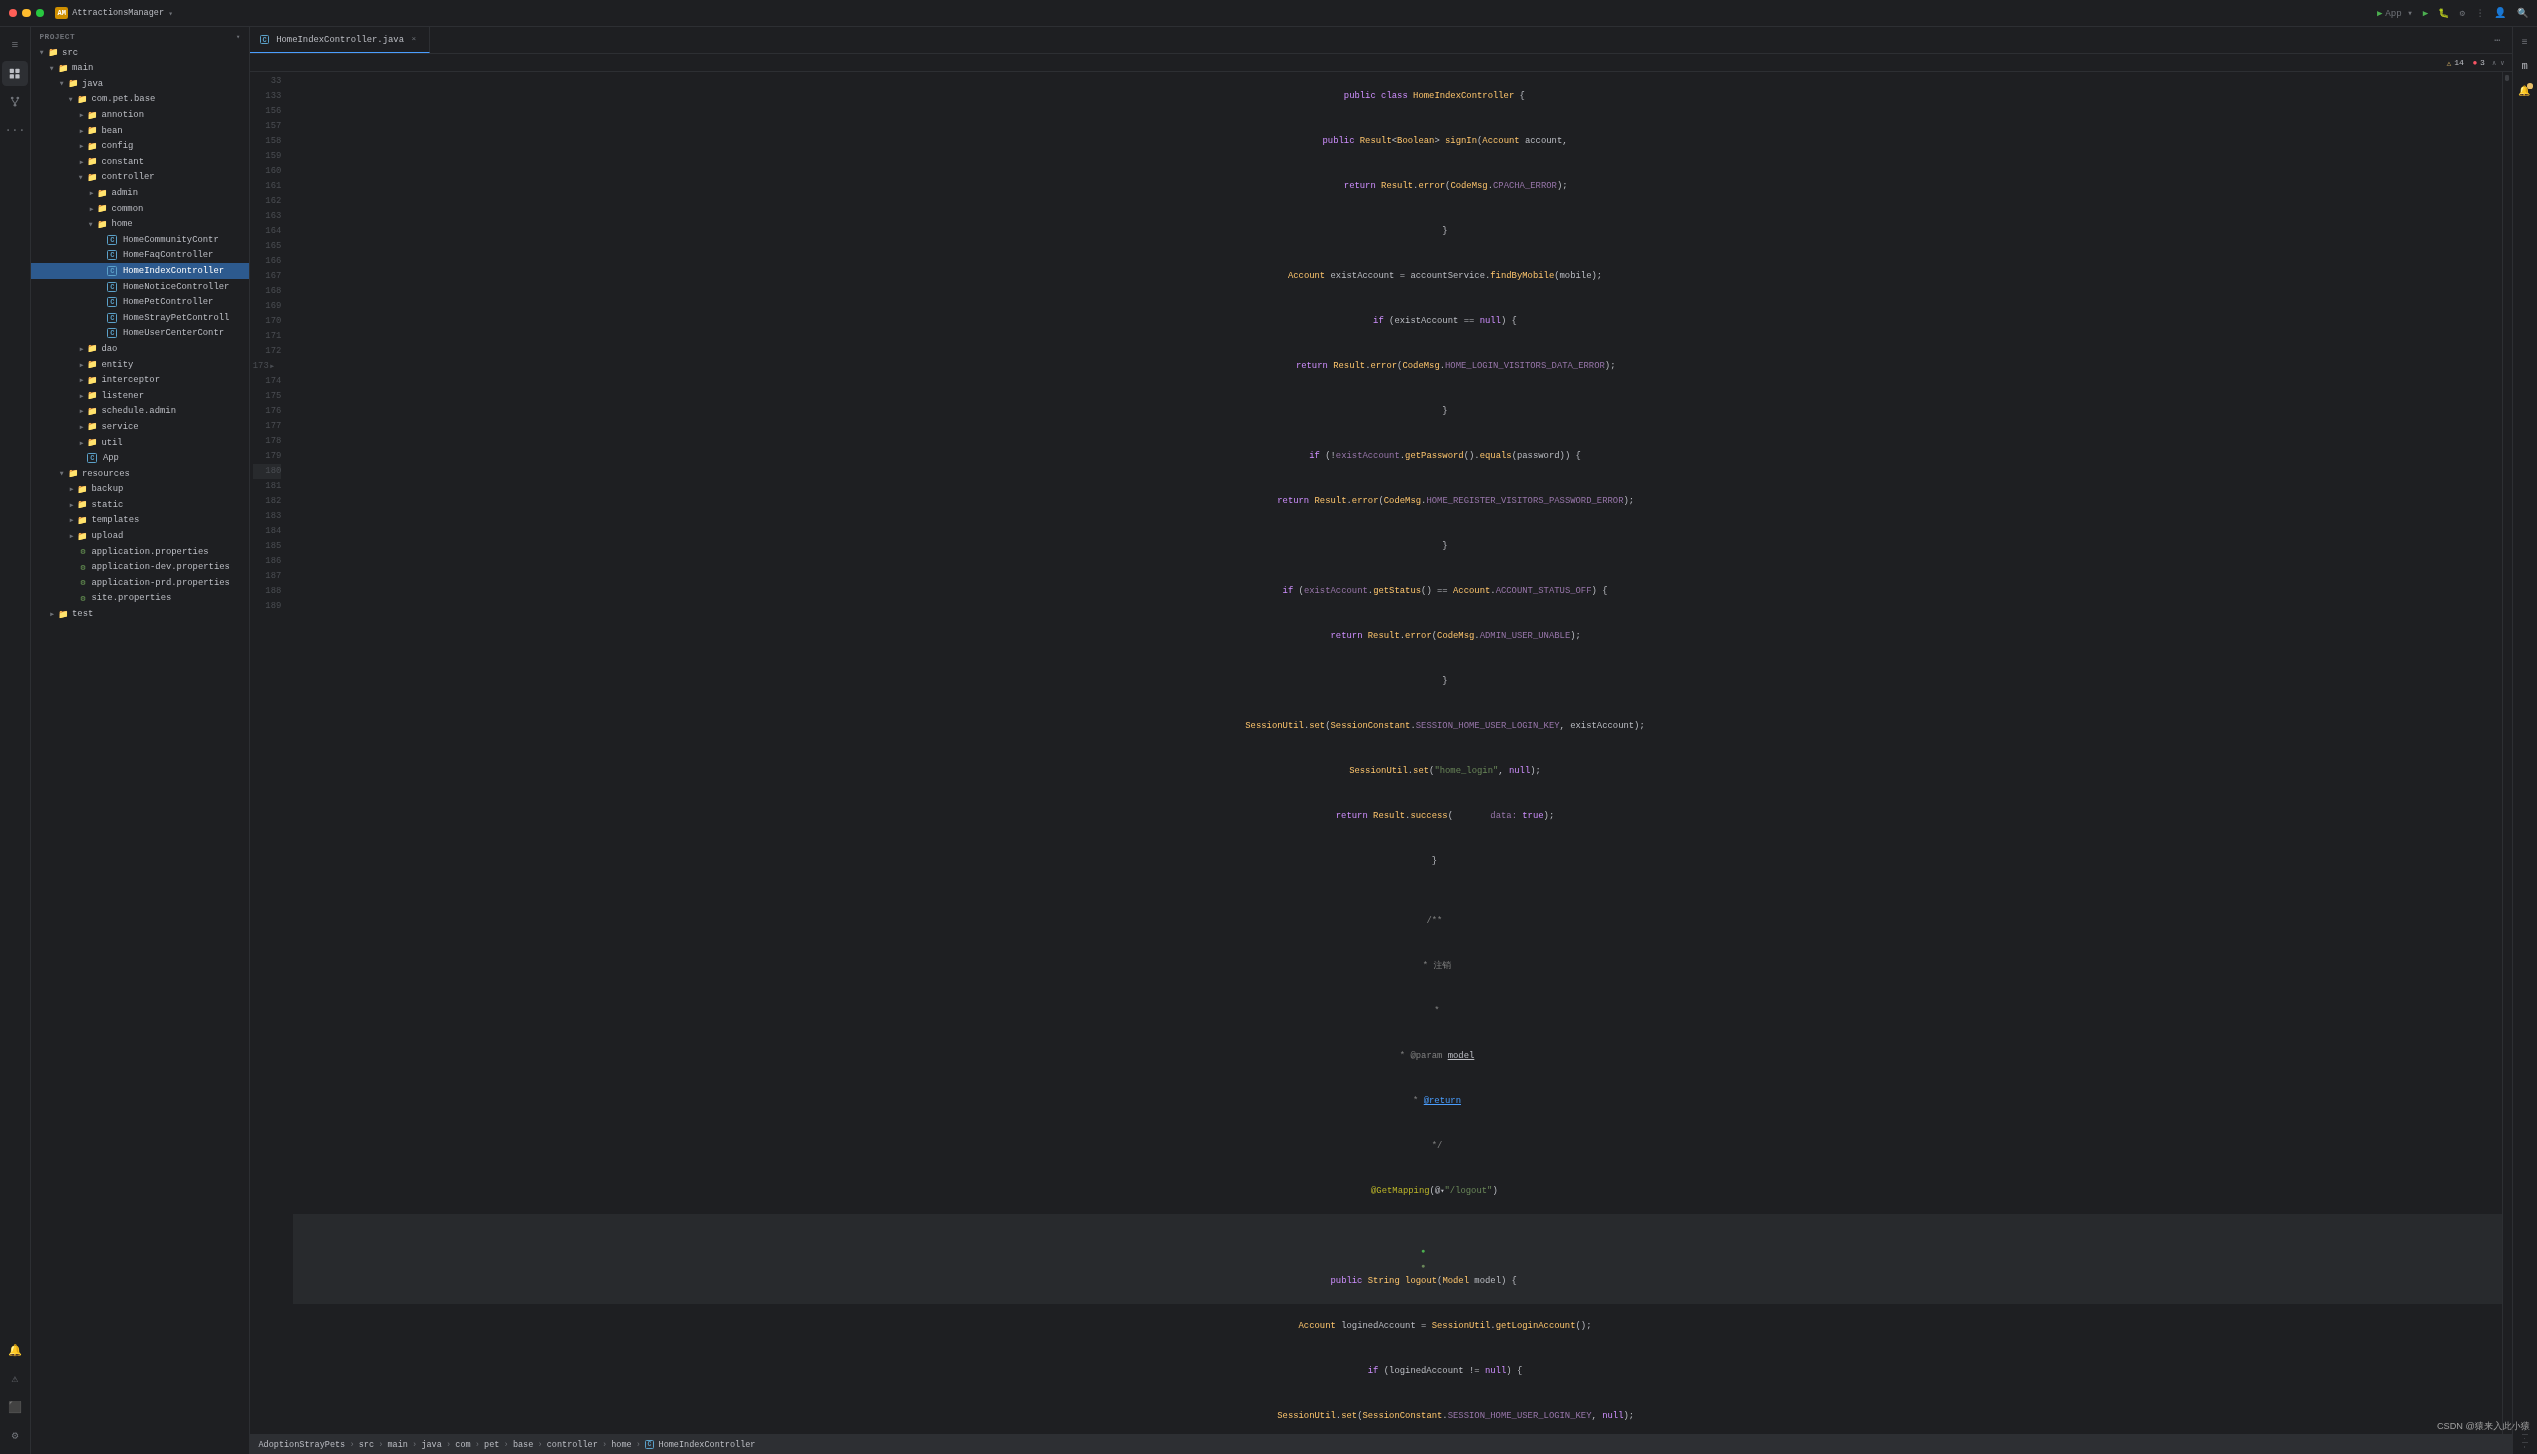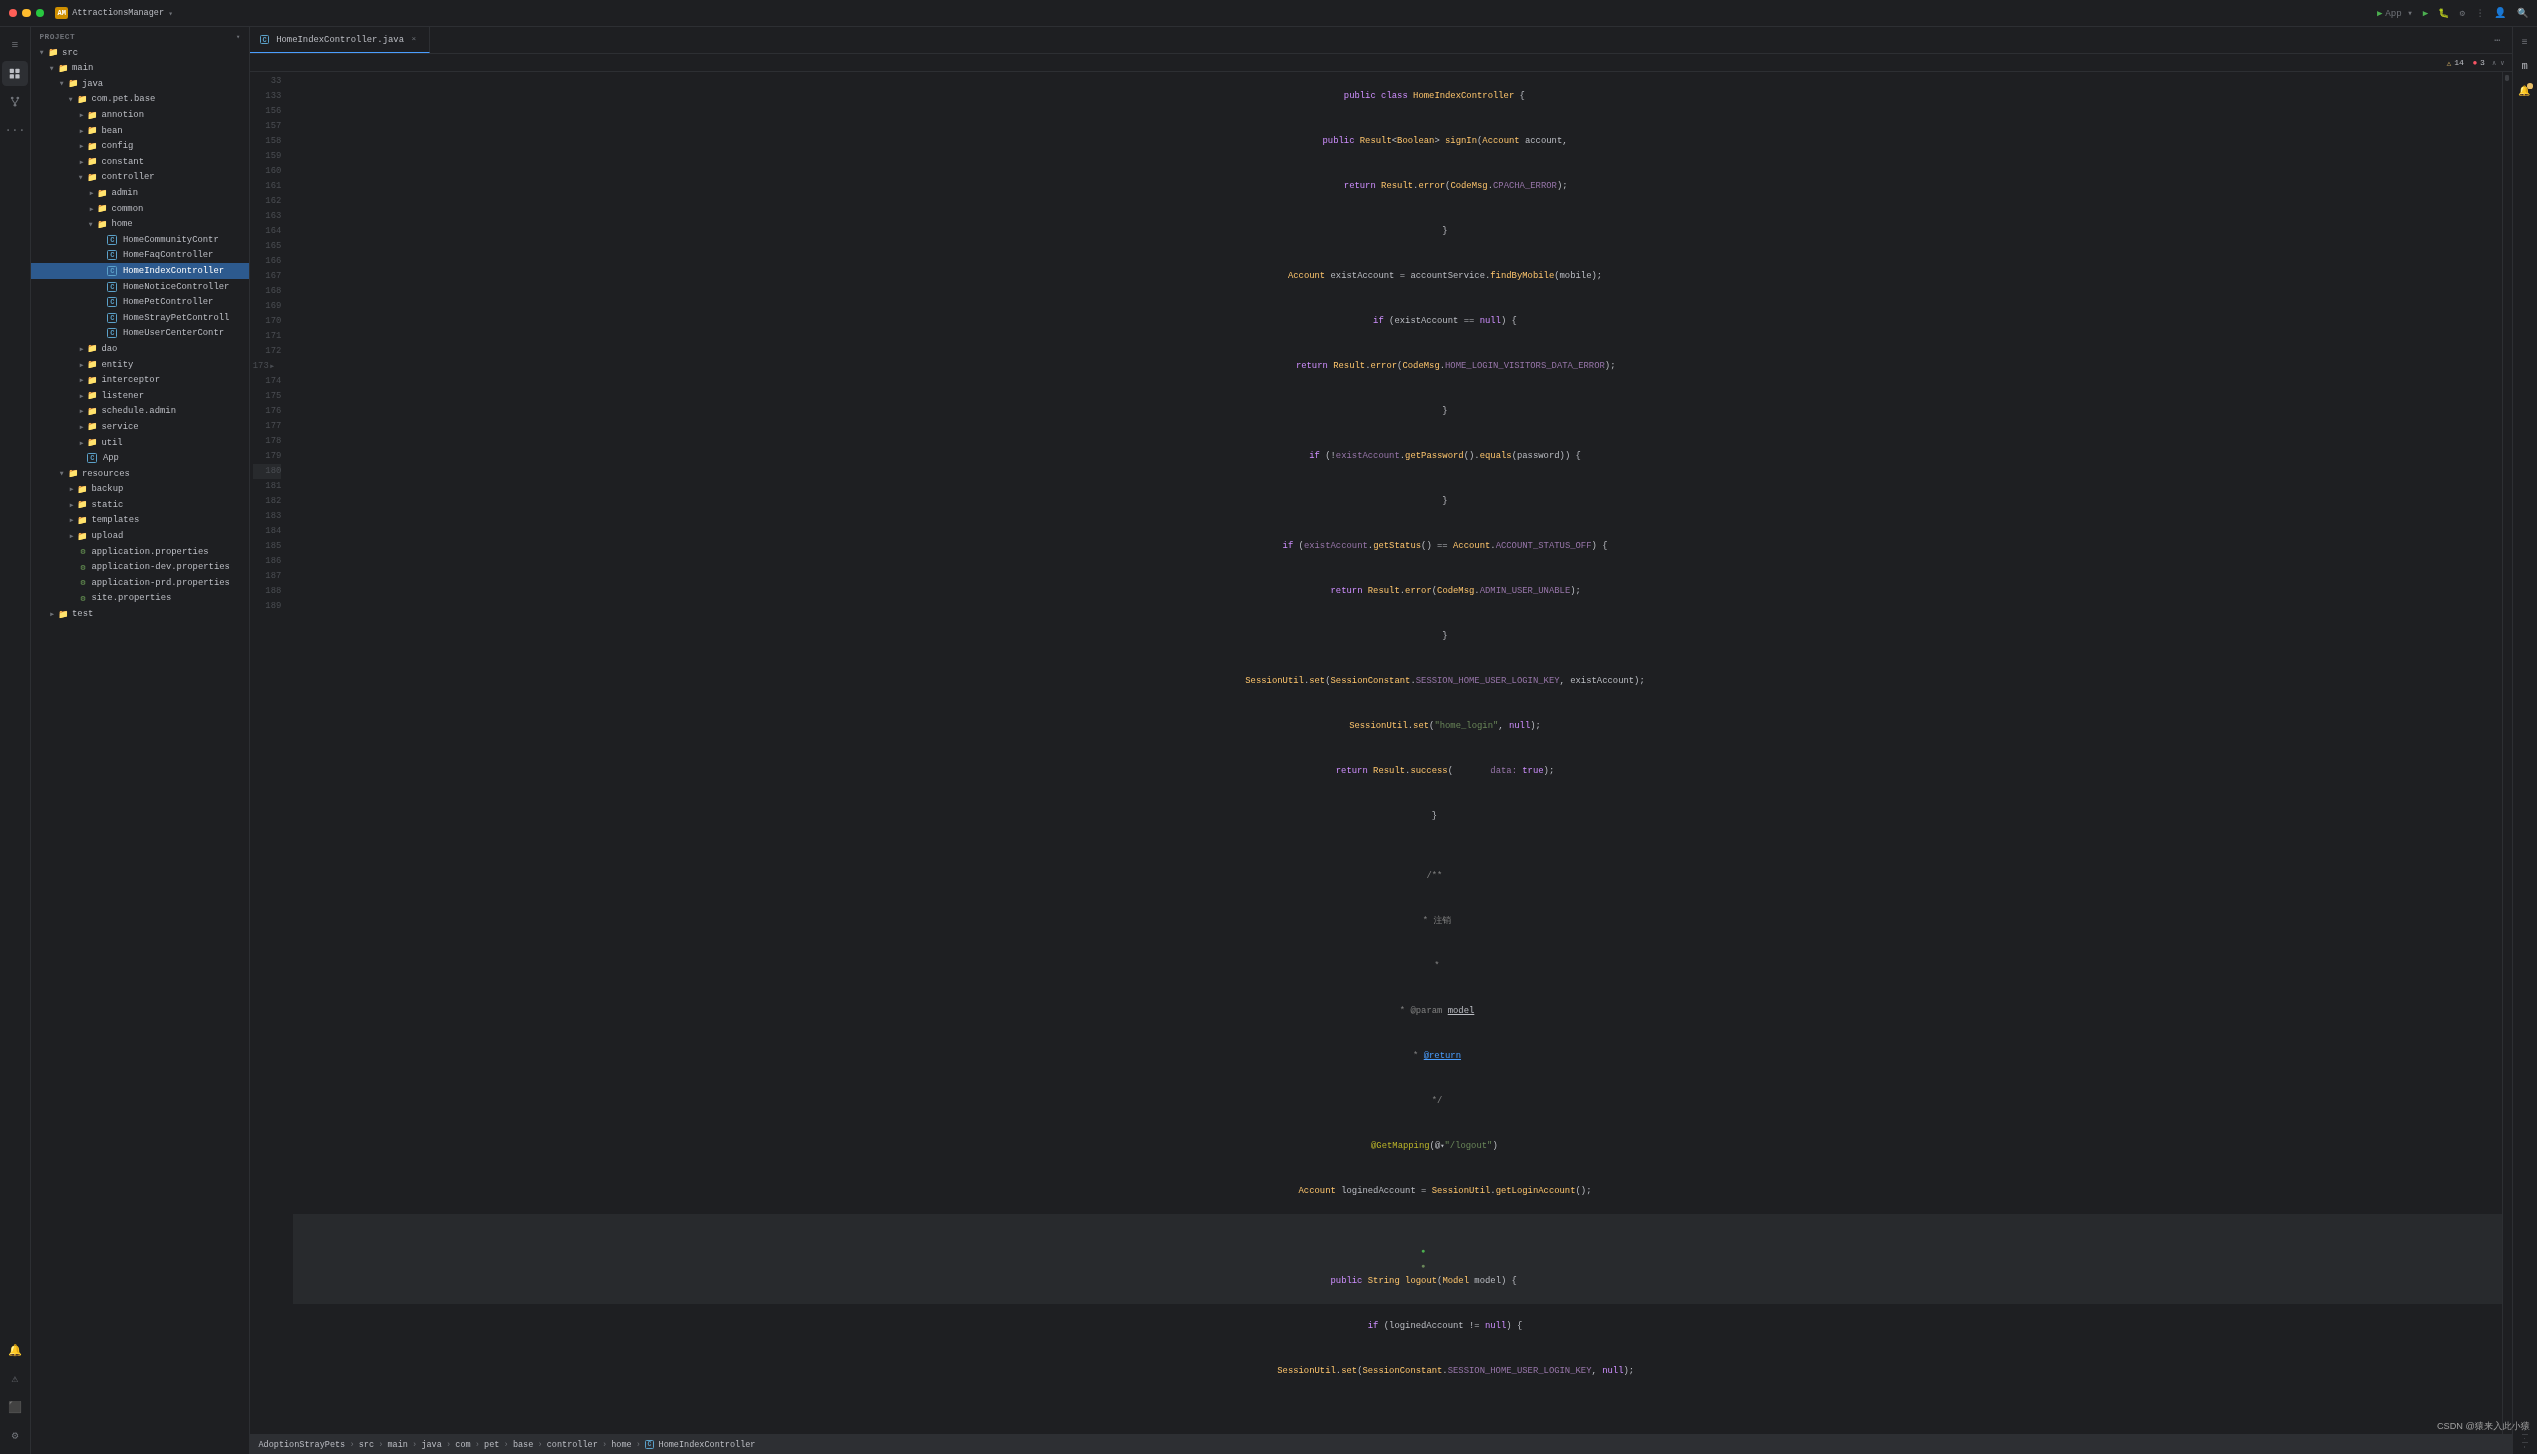--- a/index.html
+++ b/index.html
@@ -735,20 +735,23 @@
         </div>
 
         <div class="code-line">
           <span class="plain">        }</span>
         </div>
 
         <div class="code-line">
           <span class="plain">        </span><span class="kw">if</span><span class="plain"> (!</span><span class="var">existAccount</span><span class="plain">.</span><span class="fn">getPassword</span><span class="plain">().</span><span class="fn">equals</span><span class="plain">(password)) {</span>
         </div>
 
+        <div class="code-line">
+          <span class="plain">            </span><span class="kw">return</span><span class="plain"> </span><span class="cls">Result</span><span class="plain">.</span><span class="fn">error</span><span class="plain">(</span><span class="cls">CodeMsg</span><span class="plain">.</span><span class="const-name">HOME_REGISTER_VISITORS_PASSWORD_ERROR</span><span class="plain">);</span>
+        </div>
 
         <div class="code-line">
           <span class="plain">        }</span>
         </div>
 
         <div class="code-line">
           <span class="plain">        </span><span class="kw">if</span><span class="plain"> (</span><span class="var">existAccount</span><span class="plain">.</span><span class="fn">getStatus</span><span class="plain">() == </span><span class="cls">Account</span><span class="plain">.</span><span class="const-name">ACCOUNT_STATUS_OFF</span><span class="plain">) {</span>
         </div>
 
         <div class="code-line">
@@ -796,31 +799,31 @@
         <div class="code-line">
           <span class="cmt">     * </span><span style="color:#4a9eff; text-decoration:underline;">@return</span>
         </div>
 
         <div class="code-line">
           <span class="cmt">     */</span>
         </div>
 
         <div class="code-line">
           <span class="plain">    </span><span class="ann">@GetMapping</span><span class="plain">(@</span><span class="plain" style="font-size:7px;">▾</span><span class="str">"/logout"</span><span class="plain">)</span>
-        </div>
-
-        <div class="code-line">
-          <span class="plain">        </span><span class="type">Account</span><span class="plain"> loginedAccount = </span><span class="cls">SessionUtil</span><span class="plain">.</span><span class="fn">getLoginAccount</span><span class="plain">();</span>
         </div>
 
         <div class="code-line current-line">
           <span class="plain">    </span>
           <span style="color:#4caf50; font-size:7px; margin-right:1.4px;">●</span>
           <span style="color:#6a8759; font-size:7px; margin-right:1.4px;">●</span>
           <span class="kw">public</span><span class="plain"> </span><span class="type">String</span><span class="plain"> </span><span class="fn">logout</span><span class="plain">(</span><span class="type">Model</span><span class="plain"> model) {</span>
+        </div>
+
+        <div class="code-line">
+          <span class="plain">        </span><span class="type">Account</span><span class="plain"> loginedAccount = </span><span class="cls">SessionUtil</span><span class="plain">.</span><span class="fn">getLoginAccount</span><span class="plain">();</span>
         </div>
 
         <div class="code-line">
           <span class="plain">        </span><span class="kw">if</span><span class="plain"> (loginedAccount != </span><span class="kw">null</span><span class="plain">) {</span>
         </div>
 
         <div class="code-line">
           <span class="plain">            </span><span class="cls">SessionUtil</span><span class="plain">.</span><span class="fn">set</span><span class="plain">(</span><span class="cls">SessionConstant</span><span class="plain">.</span><span class="const-name">SESSION_HOME_USER_LOGIN_KEY</span><span class="plain">, </span><span class="kw">null</span><span class="plain">);</span>
         </div>
 

